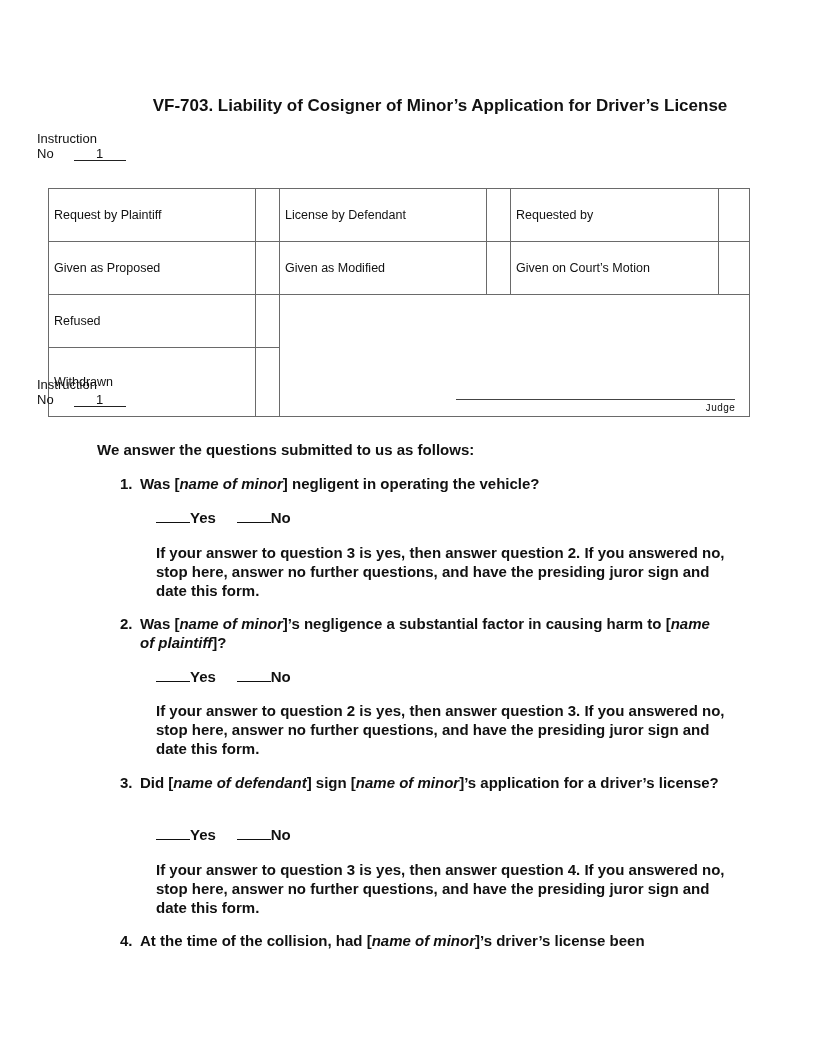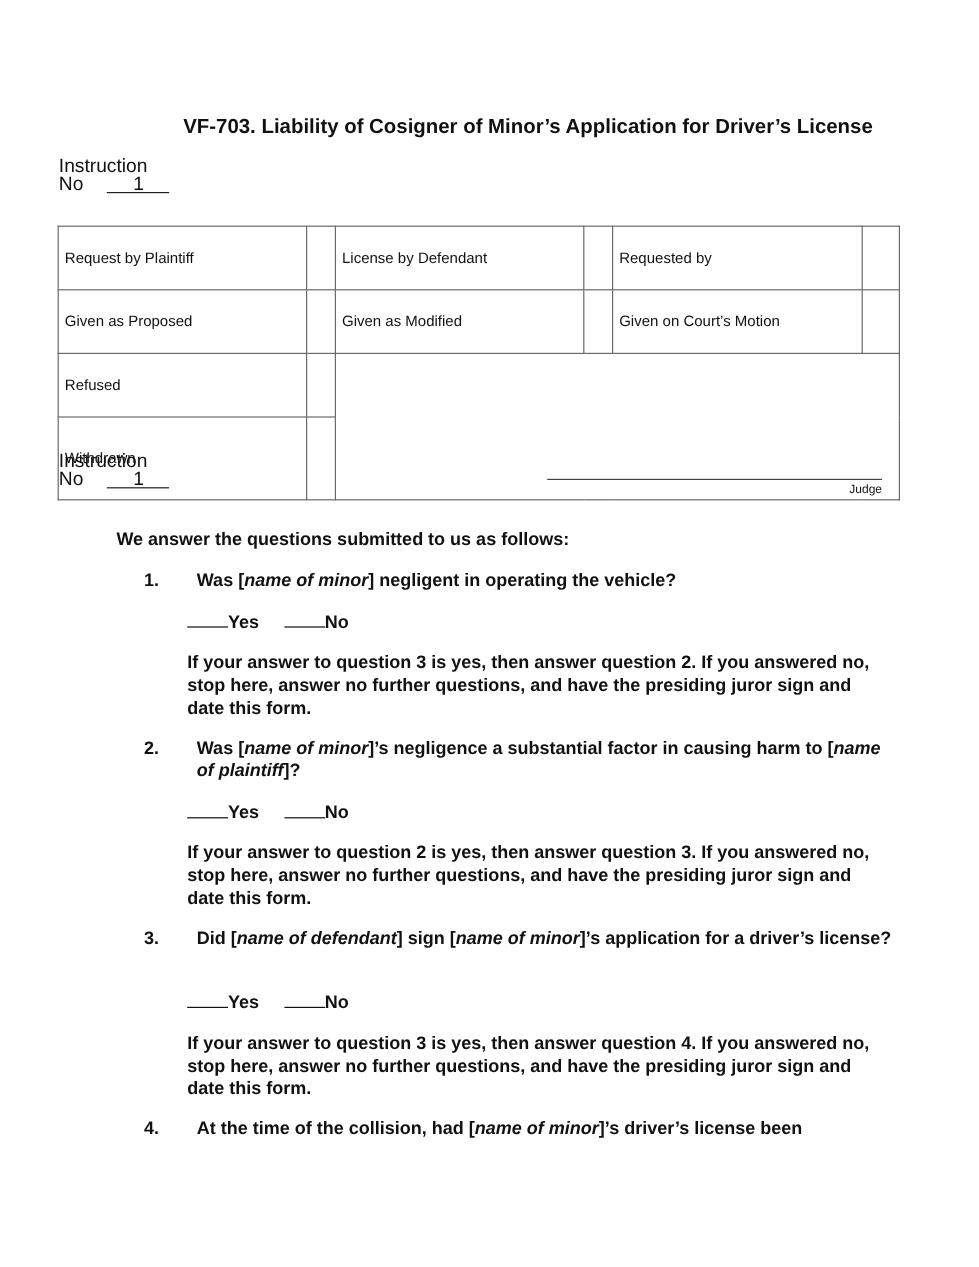--- a/index.html
+++ b/index.html
@@ -1,32 +1,32 @@
 <!DOCTYPE html>
 <html><head>
 <meta charset="utf-8">
 <style>
   html, body { margin: 0; padding: 0; background: #ffffff; }
   body { width: 816px; height: 1056px; position: relative; overflow: hidden; color: #111; font-family: "Liberation Sans", sans-serif; }
   .abs { position: absolute; }
   .title { left: 0; width: 816px; top: 96px; text-align: center; font-weight: bold; font-size: 17px; padding-left: 32px; }
-  .instr { left: 49px; font-size: 16px; line-height: 14.5px; }
+  .instr { left: 37px; font-size: 13px; line-height: 14.5px; }
   .instr .num { display: inline-block; width: 52px; border-bottom: 1px solid #222; text-align: center; margin-left: 20px; line-height: 13px; }
   table.req { position: absolute; left: 48px; top: 188px; border-collapse: collapse; font-size: 12.5px; }
   table.req td { border: 1px solid #6a6a6a; padding: 12px 5px; height: 28px; vertical-align: middle; }
   table.req td.box { width: 23px; padding: 0; }
   table.req tr.tall td { height: 44px; }
   .judge-cell { position: relative; }
   .judge-line { position: absolute; left: 176px; right: 14px; bottom: 16px; border-top: 1px solid #444; }
-  .judge-label { position: absolute; right: 14px; bottom: 2px; font-size: 10px; }
+  .judge-label { position: absolute; right: 14px; bottom: 2px; font-size: 10px; font-family: Liberation Mono, monospace; }
   .body { font-weight: bold; font-size: 15px; line-height: 19px; margin-top: 14px; }
   .intro { left: 97px; top: 426px; }
   .q { left: 120px; width: 620px; }
   .q .n { position: absolute; left: 0; top: 0; }
-  .q .t { position: absolute; left: 44px; width: 580px; }
+  .q .t { position: absolute; left: 20px; width: 580px; }
   .yn { left: 156px; }
   .blank { display: inline-block; width: 34px; border-bottom: 1.5px solid #111; height: 14px; vertical-align: baseline; }
   .para { left: 156px; width: 580px; }
   i { font-style: italic; }
 </style>
 </head>
 <body>
 
 <div class="abs title">VF-703. Liability of Cosigner of Minor’s Application for Driver’s License</div>
 

